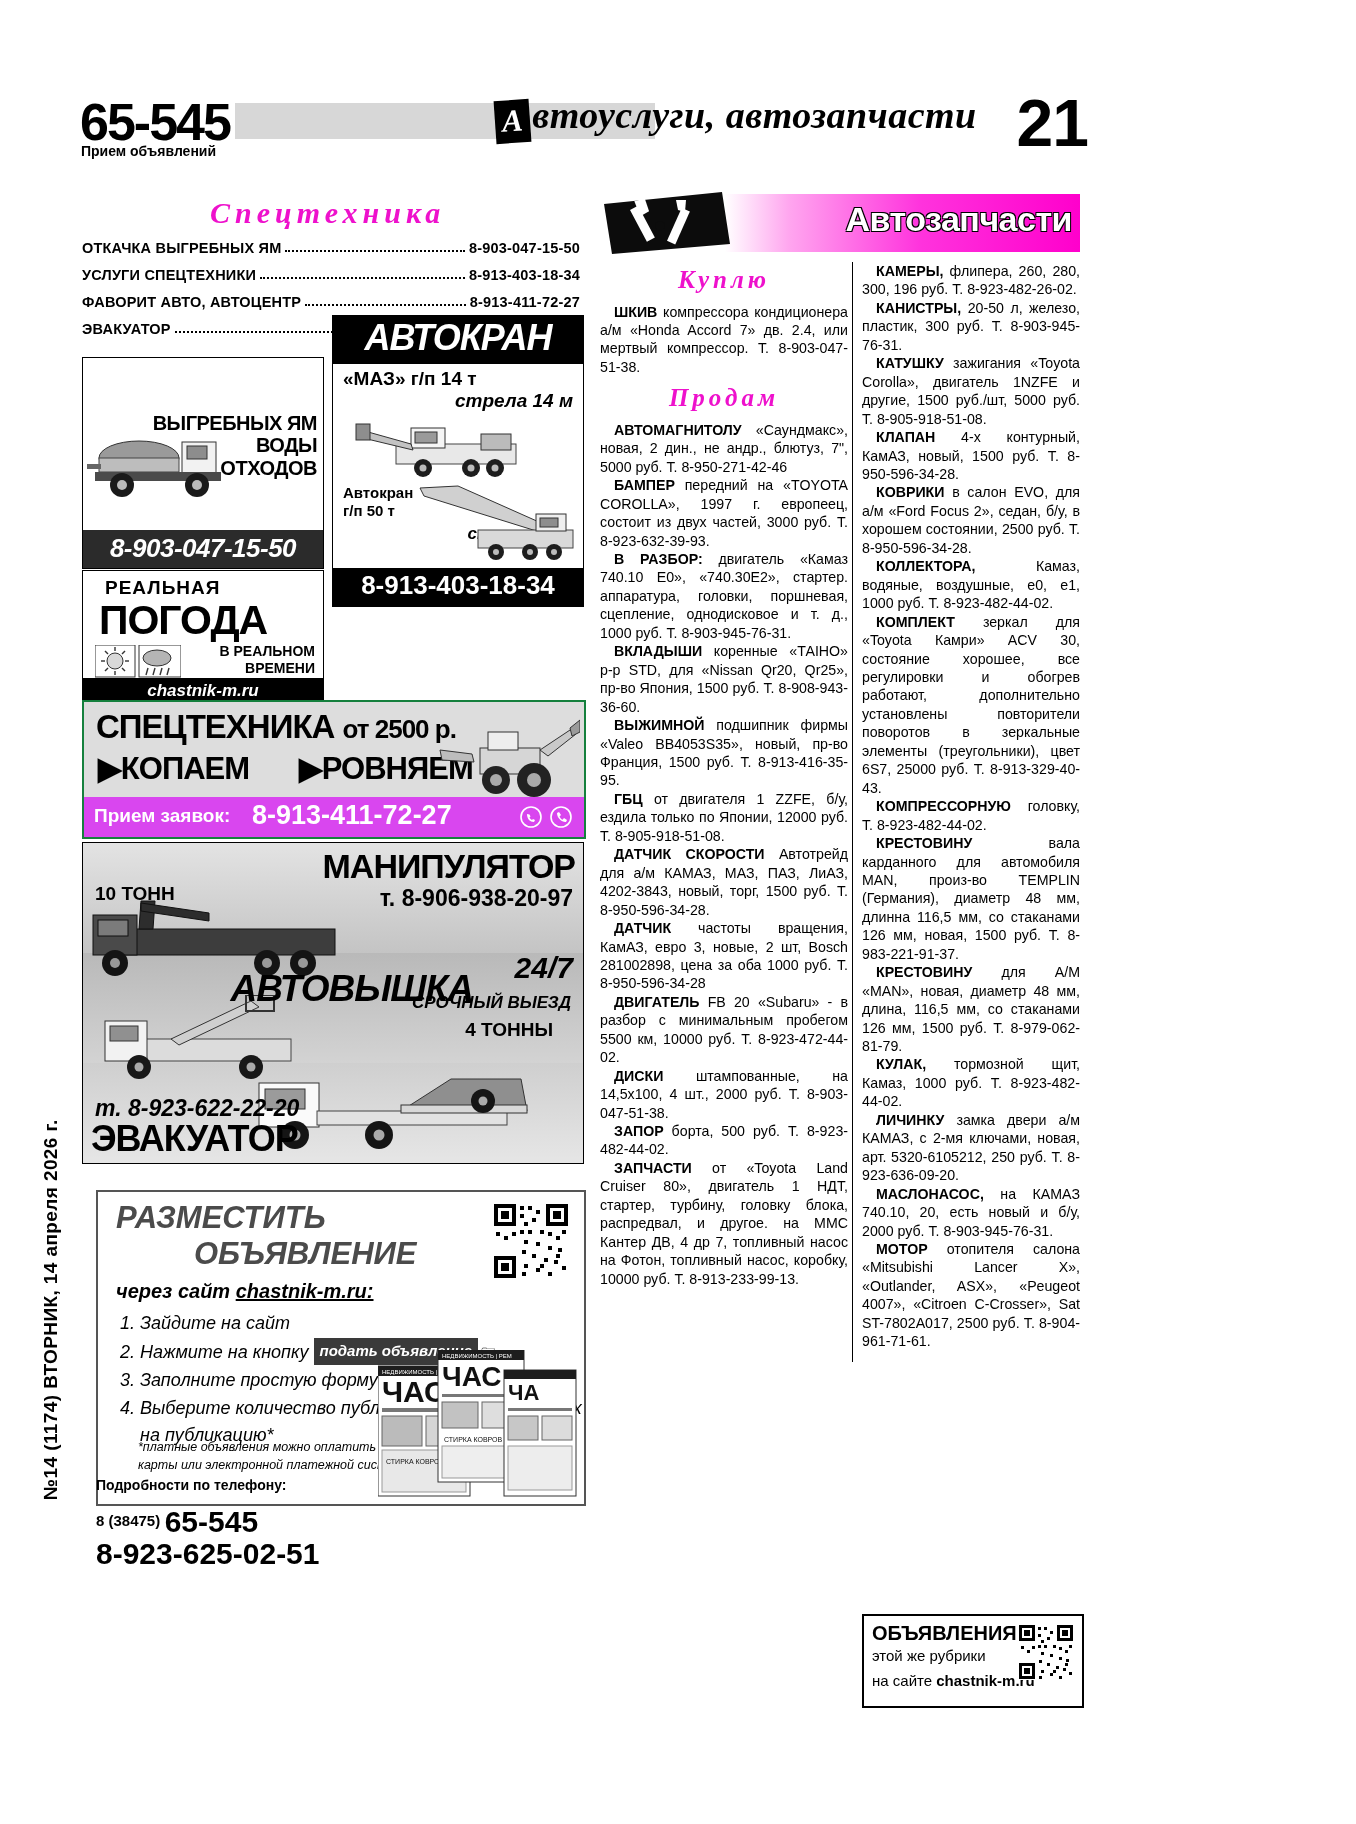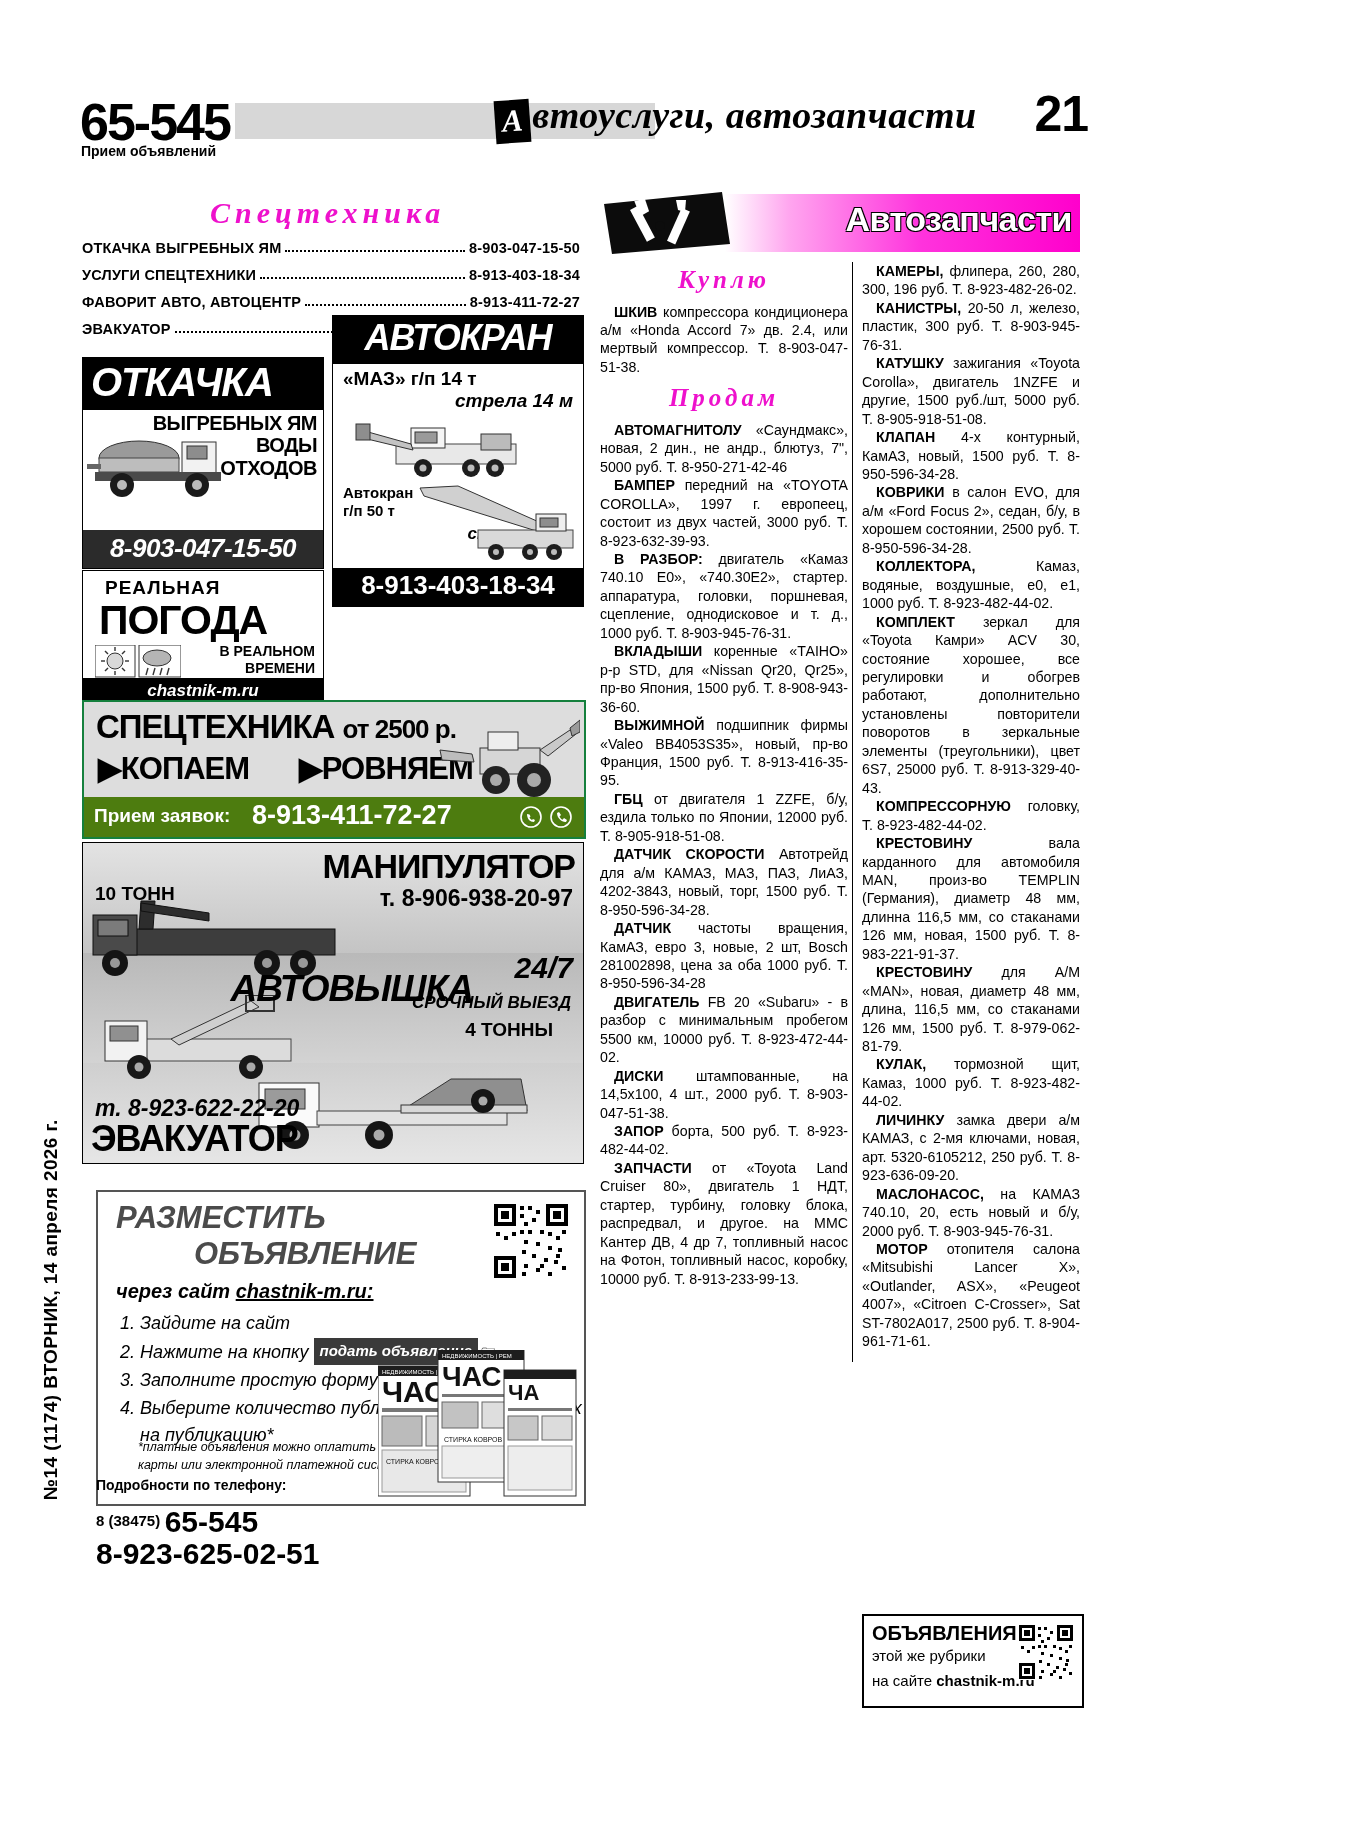--- a/index.html
+++ b/index.html
@@ -14,21 +14,21 @@
 
   
   .hdr{position:absolute;left:80px;top:95px;width:1000px;height:70px;}
   .hdr .num{position:absolute;left:0;top:-3px;font-size:52px;font-weight:bold;letter-spacing:-2px;font-family:"Liberation Sans",sans-serif;}
   .hdr .numsub{position:absolute;left:1px;top:48px;font-size:14px;font-weight:bold;}
   .hdr .greybar{position:absolute;left:155px;top:8px;width:420px;height:36px;background:#d7d7d7;}
   .hdr .rubric{position:absolute;left:415px;top:-2px;font-size:38px;font-style:italic;font-weight:bold;
     font-family:"Liberation Serif",serif;letter-spacing:.5px;white-space:nowrap;}
   .hdr .dropcap{display:inline-block;background:#000;color:#fff;padding:3px 7px 4px 7px;font-size:31px;
     font-style:italic;font-family:"Liberation Serif",serif;transform:rotate(-4deg);margin-right:2px;vertical-align:-3px;}
-  .hdr .pageno{position:absolute;right:-8px;top:-10px;font-size:50px;font-weight:bold;letter-spacing:-1px;}
+  .hdr .pageno{position:absolute;right:-8px;top:-10px;font-size:66px;font-weight:bold;letter-spacing:-1px;}
 
   
   .spectitle{position:absolute;left:210px;top:196px;font-size:30px;font-weight:bold;font-style:italic;
     color:#ee11cc;font-family:"Liberation Serif",serif;letter-spacing:5px;}
 
   
   .listing{position:absolute;left:82px;top:240px;width:498px;}
   .lrow{display:flex;align-items:flex-end;font-size:14.5px;font-weight:bold;margin-bottom:11px;font-family:"Liberation Sans",sans-serif;letter-spacing:.2px;}
   .lrow .nm{white-space:nowrap;}
   .lrow .dots{flex:1;border-bottom:2.5px dotted #000;margin:0 4px 4px 4px;}
@@ -71,21 +71,21 @@
   #adKran .l5{position:absolute;right:10px;top:208px;font-size:17px;font-weight:bold;font-style:italic;}
   #adKran .phone{position:absolute;left:0;bottom:0;width:100%;height:38px;background:#000;}
   #adKran .phone span{position:absolute;left:0;right:0;top:2px;text-align:center;color:#fff;font-size:26px;font-weight:bold;}
 
   
   #adSpec{left:82px;top:700px;width:500px;height:135px;border:2px solid #15803d;background:#ddd;}
   #adSpec .t1{position:absolute;left:12px;top:6px;font-size:33px;font-weight:bold;letter-spacing:-1px;}
   #adSpec .t1 em{font-style:normal;font-size:26px;}
   #adSpec .t2{position:absolute;left:14px;top:48px;font-size:31px;font-weight:bold;letter-spacing:-1px;}
   #adSpec .t3{position:absolute;left:215px;top:48px;font-size:31px;font-weight:bold;letter-spacing:-1px;}
-  #adSpec .bar{position:absolute;left:0;bottom:0;width:100%;height:40px;background:#4d7c0f;}
+  #adSpec .bar{position:absolute;left:0;bottom:0;width:100%;height:40px;background:#d946ef;}
   #adSpec .bar .zayav{position:absolute;left:10px;top:8px;color:#fff;font-size:19px;font-weight:bold;}
   #adSpec .bar .ph{position:absolute;left:168px;top:3px;color:#fff;font-size:27px;font-weight:bold;}
 
   
   #adMan{left:82px;top:842px;width:500px;height:320px;border:1px solid #000;background:#cfcfcf;}
   #adMan .m1{position:absolute;right:8px;top:4px;font-size:34px;font-weight:bold;letter-spacing:-1px;}
   #adMan .m2{position:absolute;right:10px;top:42px;font-size:23px;font-weight:bold;}
   #adMan .tons{position:absolute;left:12px;top:40px;font-size:19px;font-weight:bold;}
   #adMan .m3{position:absolute;right:110px;top:125px;font-size:37px;font-weight:bold;font-style:italic;letter-spacing:-1px;}
   #adMan .m4{position:absolute;right:12px;top:150px;font-size:17px;font-weight:bold;font-style:italic;}
@@ -180,23 +180,20 @@
       <span class="ph">8-913-411-72-27</span>
     </div>
     <div class="lrow">
       <span class="nm">ЭВАКУАТОР</span>
       <span class="dots"></span>
       <span class="ph">8-923-622-22-20</span>
     </div>
   </div>
 
   <div class="ad" id="adOtkachka">
-    <div class="title">
-      <span>ОТКАЧКА</span>
-    </div>
     <div class="truck">
       <svg viewBox="0 0 150 85" width="150" height="85">
         <ellipse cx="52" cy="38" rx="40" ry="17" fill="#9a9a9a" stroke="#333"></ellipse>
         <rect x="12" y="38" width="80" height="14" fill="#bdbdbd" stroke="#444"></rect>
         <rect x="95" y="22" width="34" height="32" fill="#f2f2f2" stroke="#333"></rect>
         <rect x="100" y="26" width="20" height="13" fill="#8d8d8d" stroke="#333"></rect>
         <rect x="8" y="52" width="126" height="9" fill="#4a4a4a"></rect>
         <circle cx="35" cy="65" r="12" fill="#1a1a1a"></circle>
           <circle cx="35" cy="65" r="5" fill="#bbb"></circle>
         <circle cx="110" cy="65" r="12" fill="#1a1a1a"></circle>

